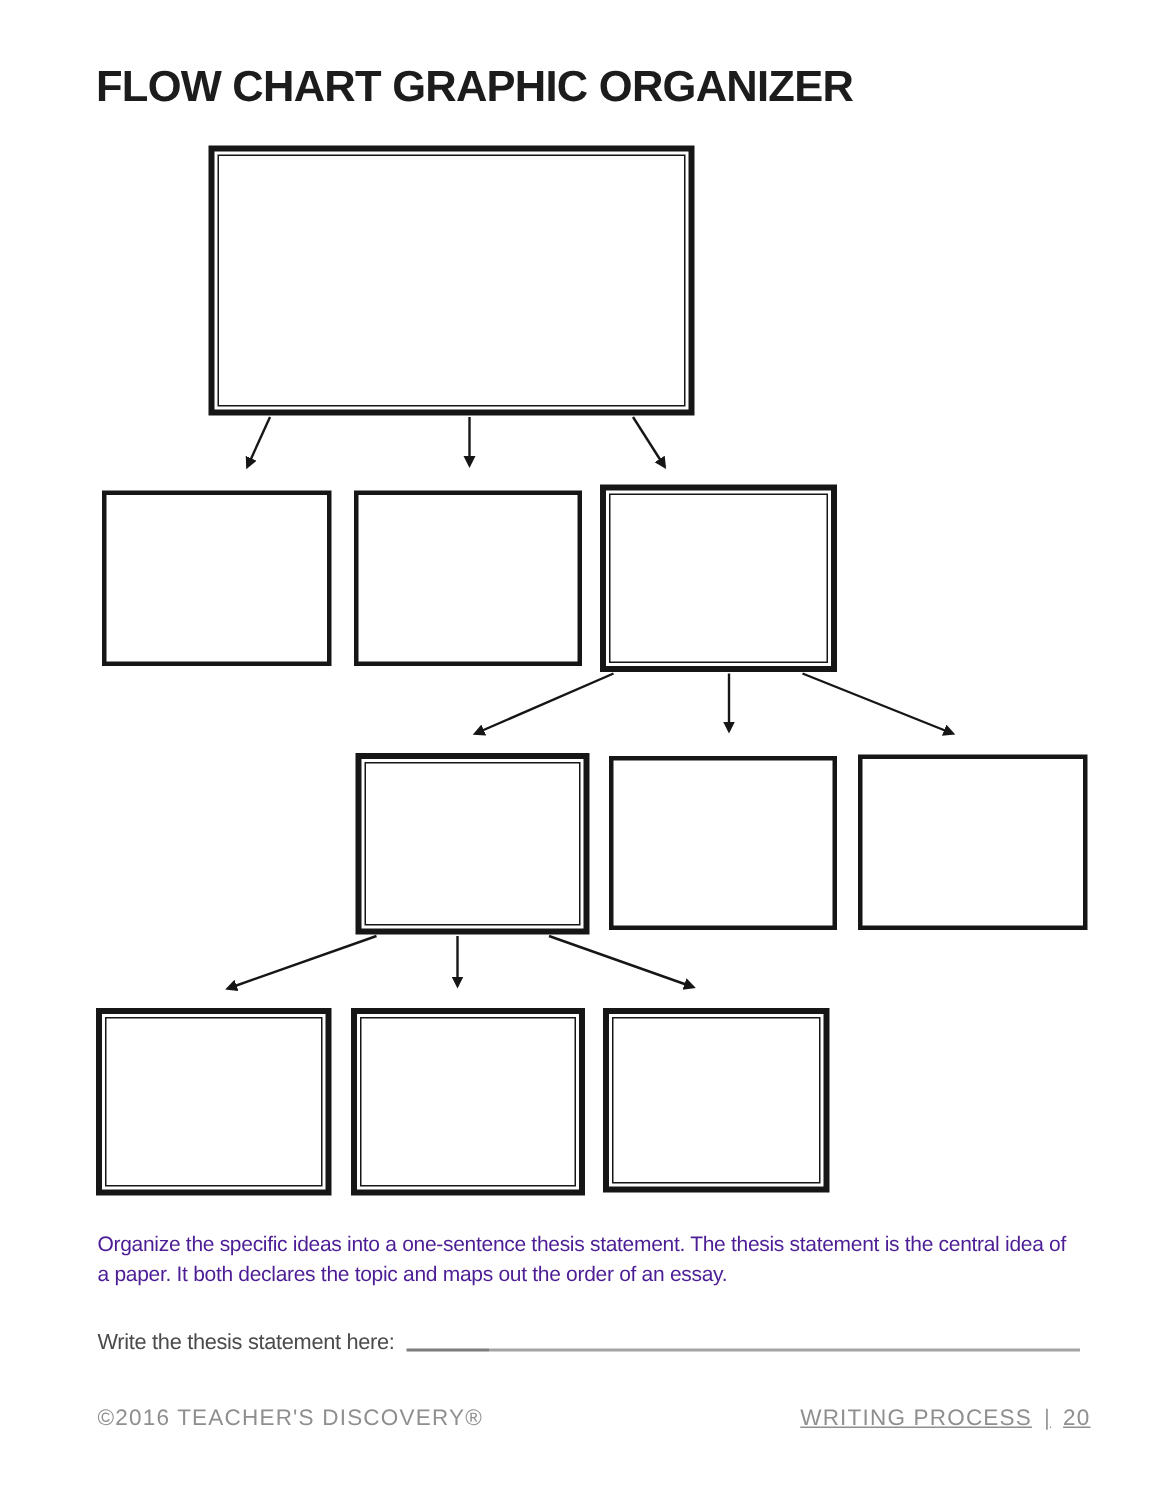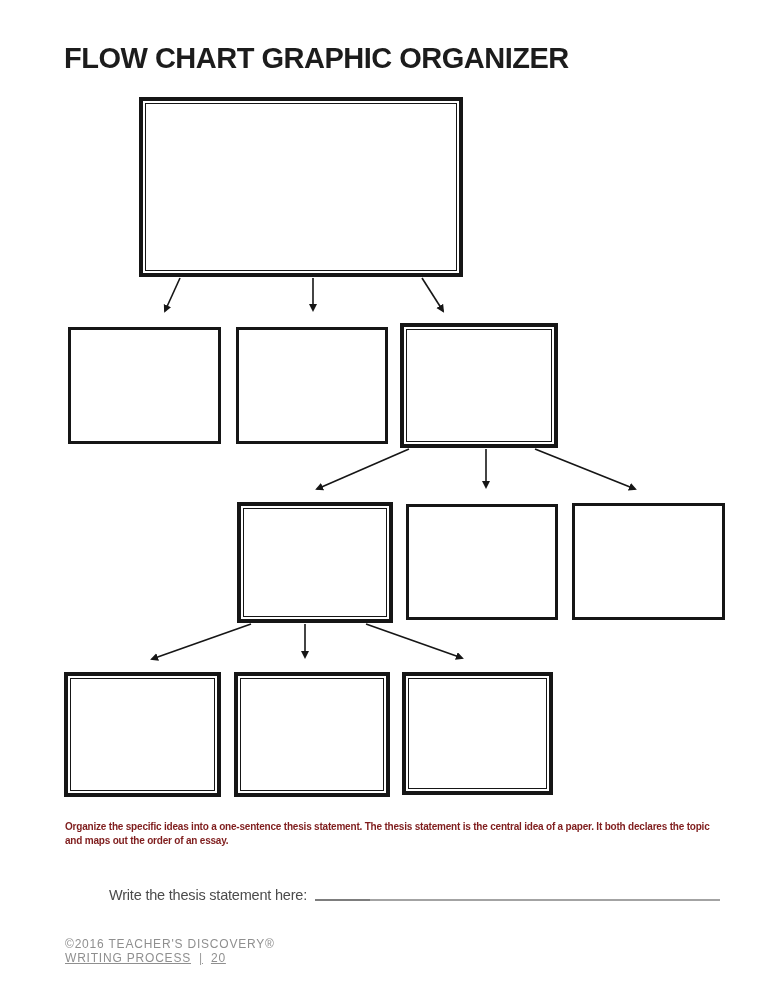--- a/index.html
+++ b/index.html
@@ -56,42 +56,40 @@
     top: 0;
     pointer-events: none;
   }
 
   
   .instructions {
     position: absolute;
     left: 65px;
     top: 820px;
     width: 655px;
-    font-size: 10px;
+    font-size: 14px;
     line-height: 1.42;
     letter-spacing: -0.2px;
-    color: #7f1d1d;
-    font-weight: bold;
+    color: #4c1d95;
   }
 
   
   .prompt-row {
     position: absolute;
     left: 65px;
     right: 54px;
     top: 887px;
     display: flex;
     align-items: flex-end;
     font-size: 14.5px;
     color: #4b4b4b;
     letter-spacing: -0.2px;
   }
   .prompt-label {
     white-space: nowrap;
-    margin-left: 44px;
   }
   .answer-line-dark {
     width: 55px;
     border-bottom: 2px solid #7d7d7d;
     margin-left: 8px;
     margin-bottom: 2px;
   }
   .answer-line-light {
     flex: 1;
     border-bottom: 2px solid #a3a3a3;
@@ -99,24 +97,23 @@
   }
 
   
   .footer {
     position: absolute;
     left: 65px;
     right: 47px;
     top: 937px;
     display: flex;
     justify-content: space-between;
-    font-size: 12px;
+    font-size: 15px;
     letter-spacing: 0.8px;
     color: #8f8f8f;
-    flex-direction: column;
   }
   .footer-right {
     display: flex;
     align-items: baseline;
     text-decoration: underline;
   }
   .footer-sep {
     margin: 0 8px;
     color: #9a9a9a;
   }

